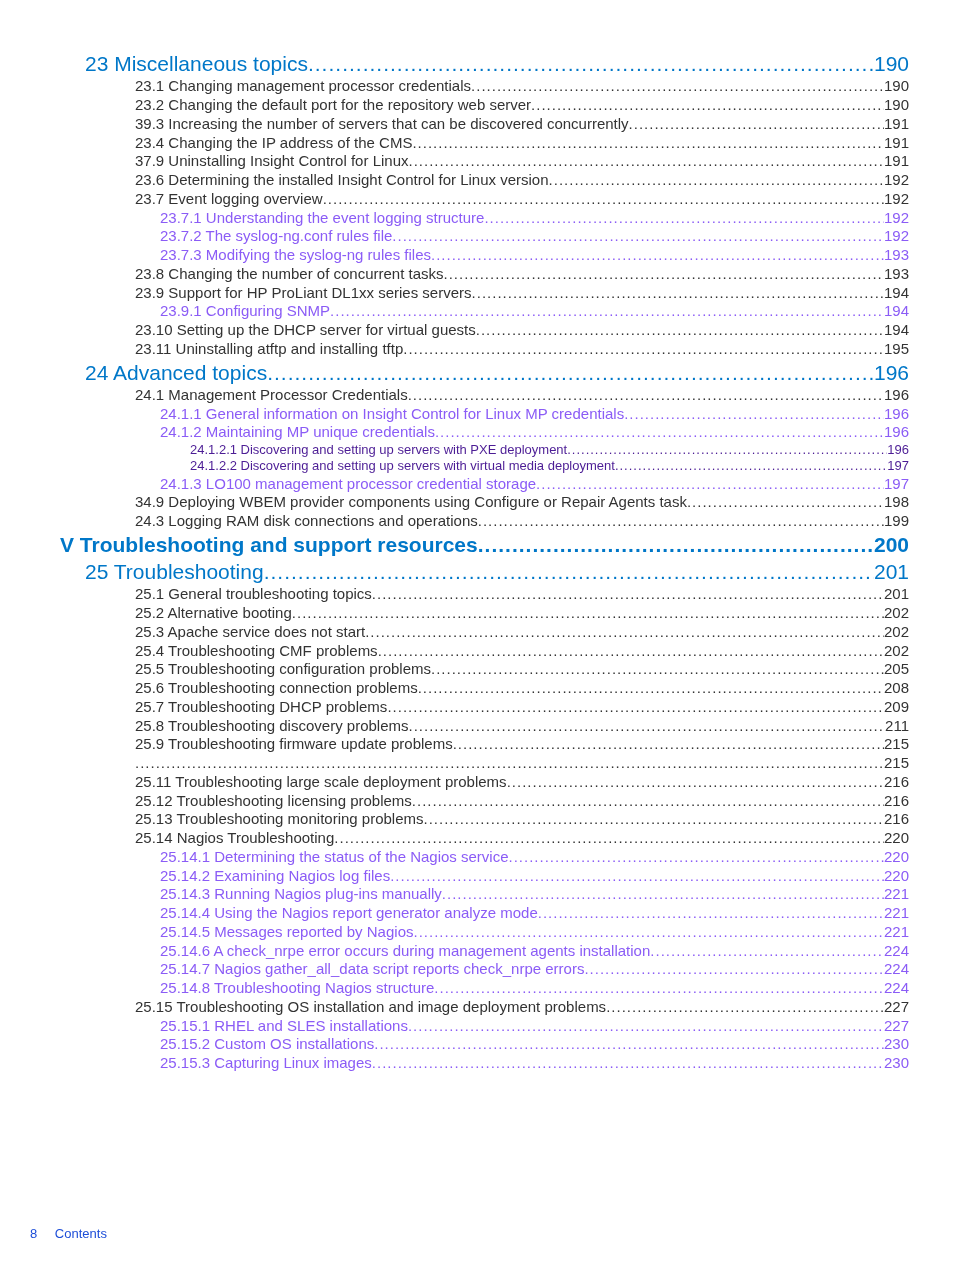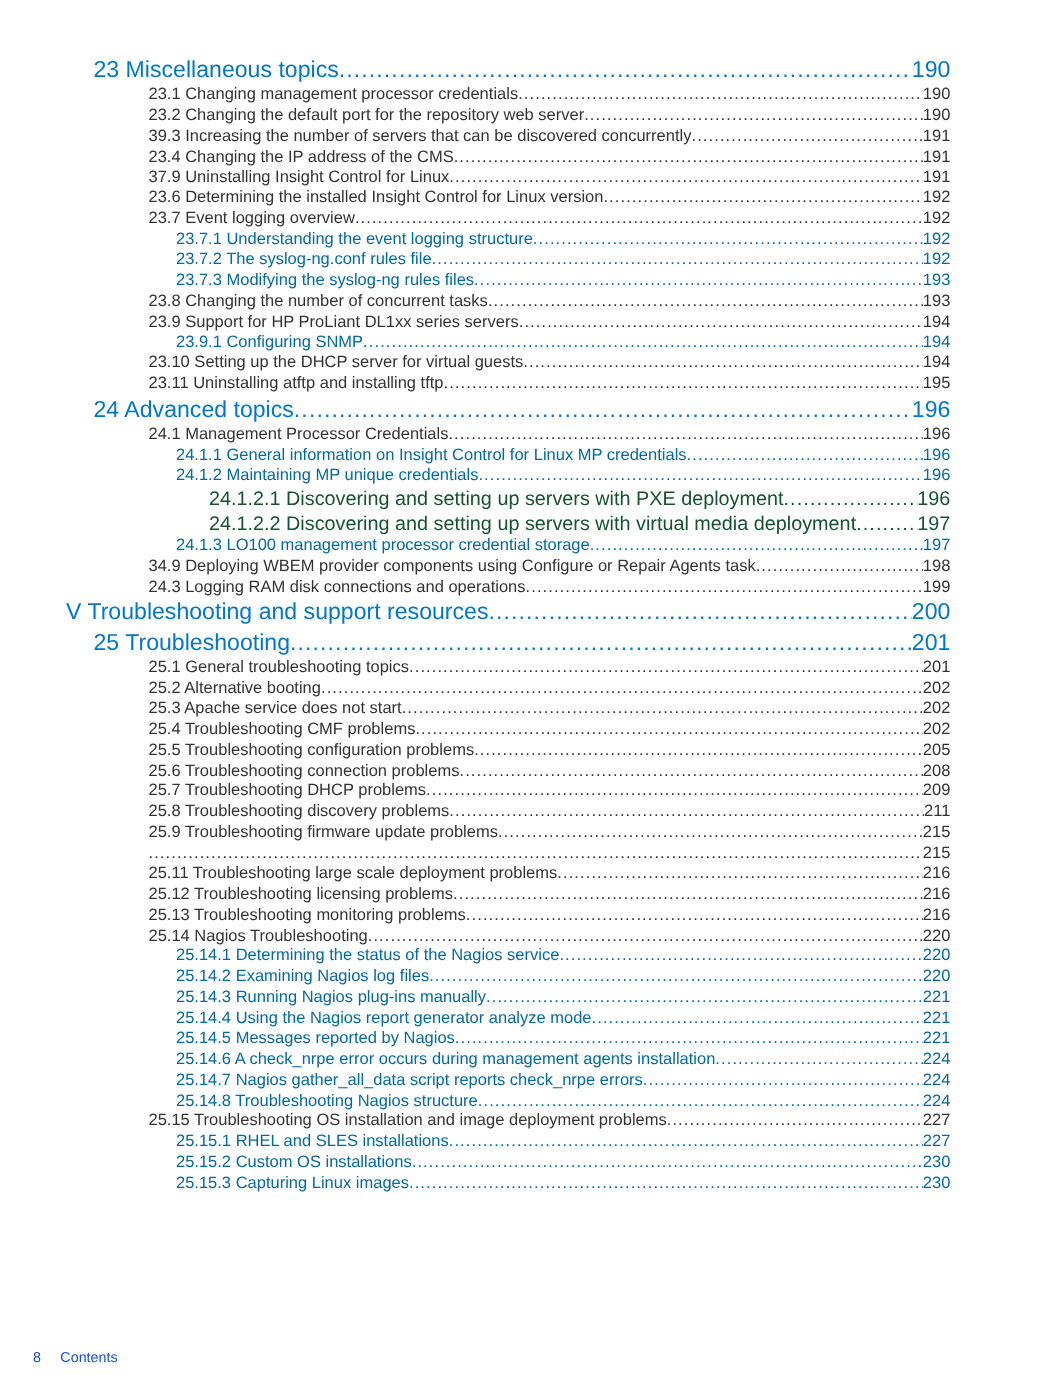--- a/index.html
+++ b/index.html
@@ -3,21 +3,21 @@
 <meta charset="utf-8">
 <style>
   body {
     margin: 0;
     padding: 0;
     background: #fff;
     font-family: "Arial", "Helvetica", sans-serif;
     width: 954px;
   }
   .page {
-    padding: 50px 90px 30px 30px;
+    padding: 50px 45px 30px 30px;
     box-sizing: border-box;
   }
   .toc-line {
     display: flex;
     align-items: baseline;
     white-space: nowrap;
     overflow: hidden;
     line-height: 1.25;
   }
   .toc-title {
@@ -36,24 +36,25 @@
     font-size: 21px;
     color: #0077c8;
     margin-top: 1px;
     padding-left: 55px;
   }
   .lvl-part {
     font-size: 21px;
     color: #0077c8;
     margin-top: 1px;
     padding-left: 30px;
+    font-weight: bold;
   }
   .lvl-1 { font-size: 15px; color: #333; padding-left: 105px; }
-  .lvl-2 { font-size: 15px; color: #0369a1; padding-left: 130px; }
-  .lvl-3 { font-size: 18px; color: #14532d; padding-left: 160px; justify-content: space-between; }
+  .lvl-2 { font-size: 15px; color: #8b5cf6; padding-left: 130px; }
+  .lvl-3 { font-size: 13px; color: #4c1d95; padding-left: 160px; justify-content: space-between; }
   .footer {
     position: absolute;
     bottom: 30px;
     left: 30px;
     font-size: 13px;
     color: #1d4ed8;
   }
   .footer-pn { margin-right: 14px; }
 </style>
 </head>

